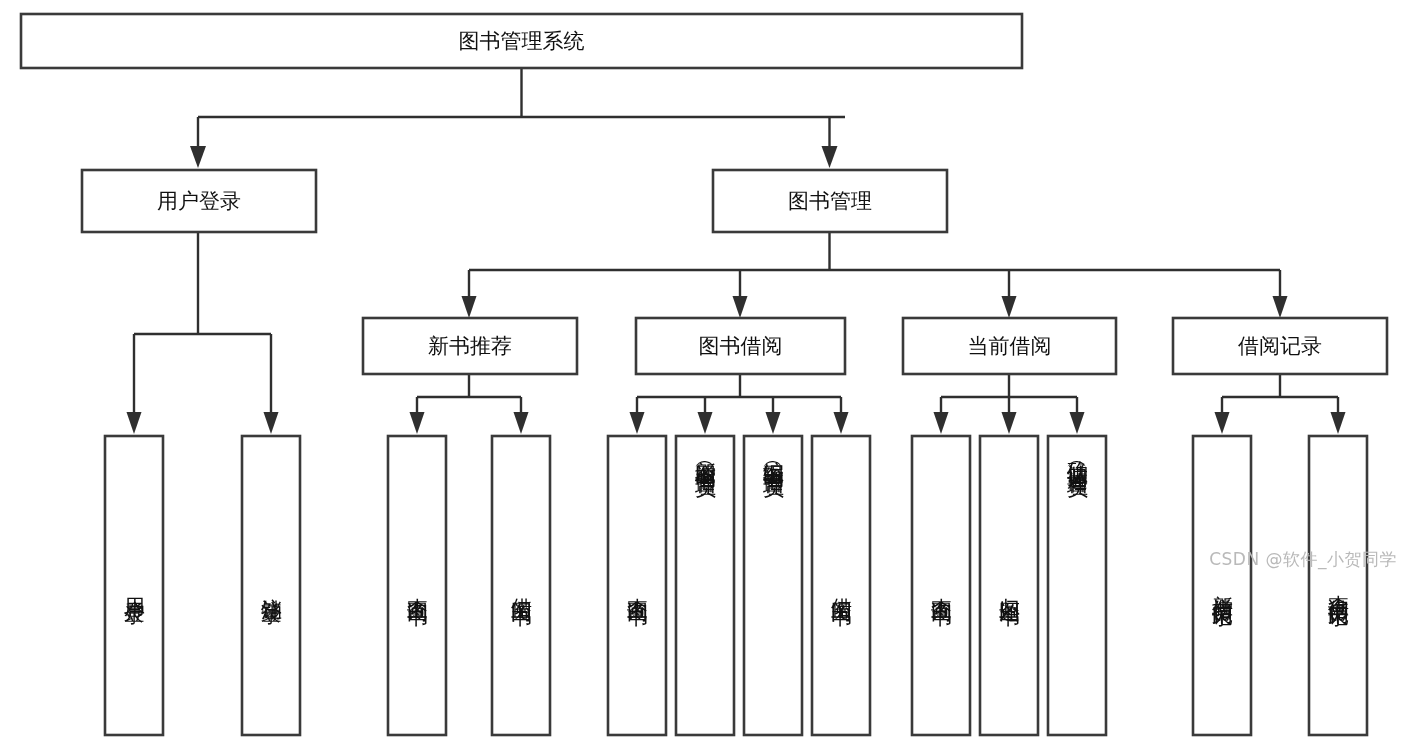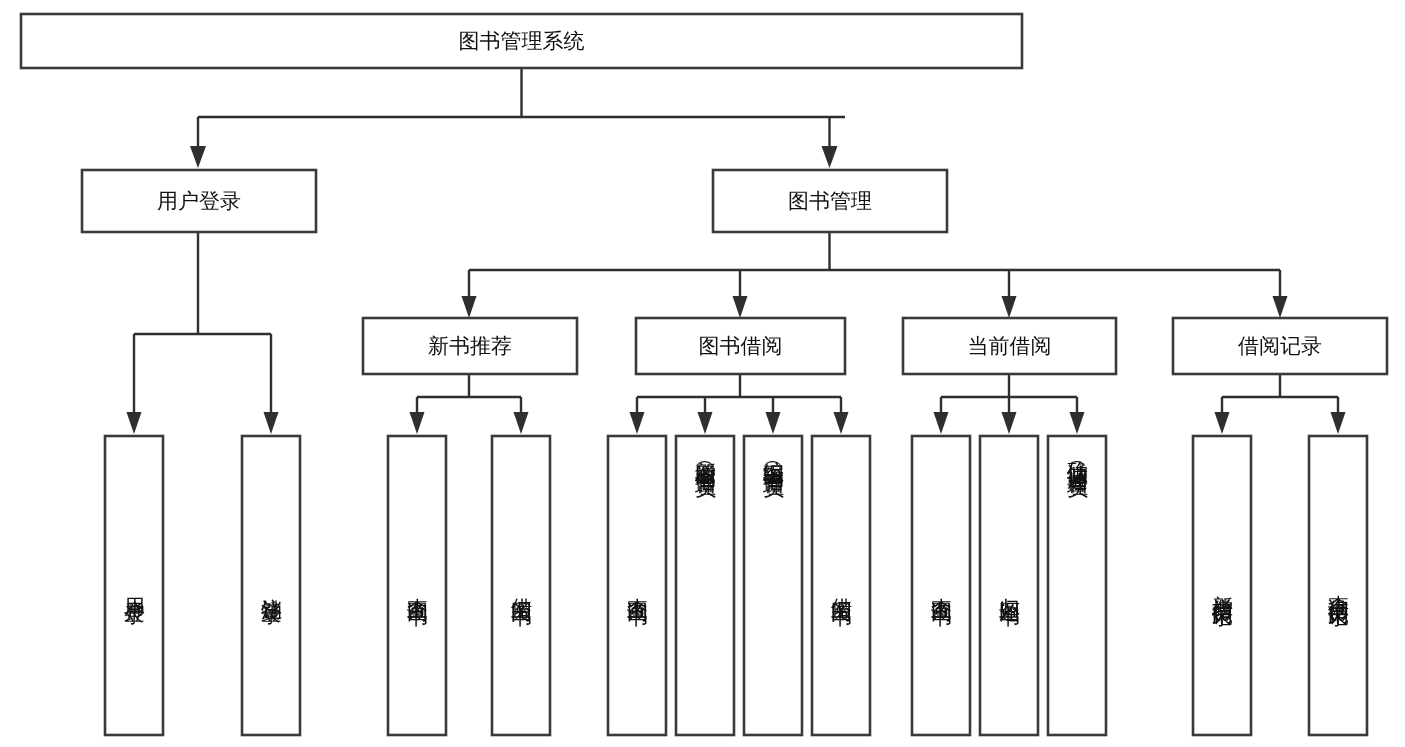--- a/index.html
+++ b/index.html
@@ -256,14 +256,15 @@
     <span class="leaf-label">确认归还（管理员）</span>
   </div>
 
   <div class="leaf-label-wrap" style="left:1193px; top:436px; width:58px; height:299px;">
     <span class="leaf-label centered">新增借阅记录</span>
   </div>
   <div class="leaf-label-wrap" style="left:1309px; top:436px; width:58px; height:299px;">
     <span class="leaf-label centered">查询借阅记录</span>
   </div>
 
+  <div class="watermark">CSDN @软件_小贺同学</div>
 
 </div>
 
 </body></html>

